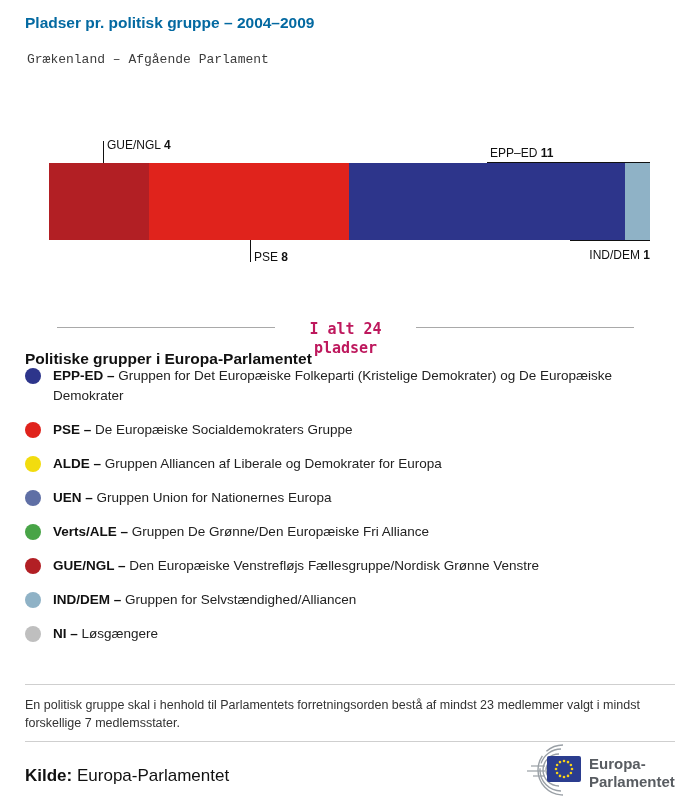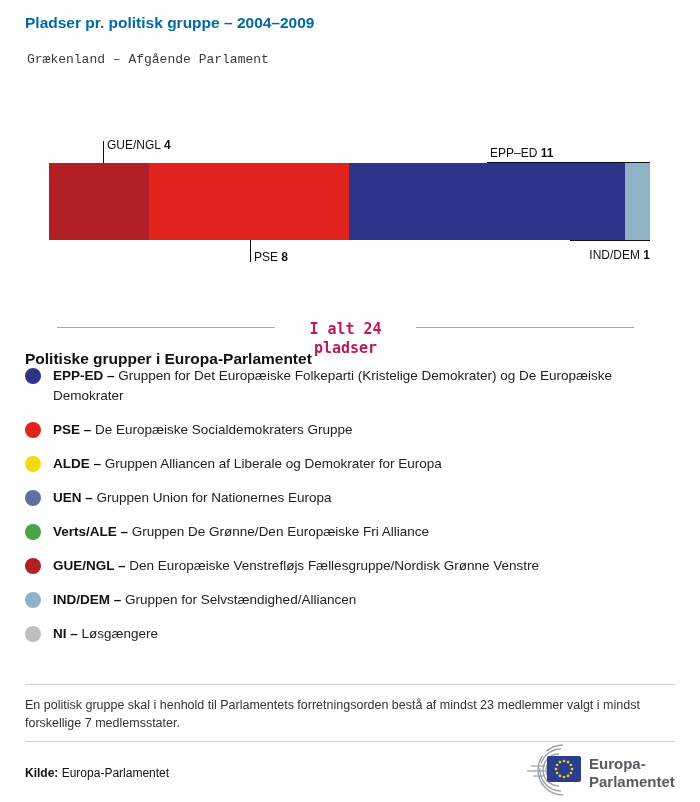--- a/index.html
+++ b/index.html
@@ -36,21 +36,21 @@
   .legend { position:absolute; left:25px; top:366px; width:645px; list-style:none; }
   .legend li { display:flex; margin-bottom:14px; font-size:13.5px; line-height:20px; }
   .dot { flex:0 0 16px; width:16px; height:16px; border-radius:50%; margin:2px 12px 0 0; background:#ccc; }
   .legend .abbr { font-weight:bold; color:#111; }
   .legend .desc { color:#222; }
 
   
   .rule { position:absolute; left:25px; right:25px; height:1px; background:#cfcfcf; }
   .rule1 { top:684px; } .rule2 { top:741px; }
   .footnote { position:absolute; left:25px; top:696px; width:628px; font-size:12.5px; line-height:18px; color:#333; }
-  .source { position:absolute; left:25px; top:766px; font-size:12px; color:#111; }
+  .source { position:absolute; left:25px; top:766px; font-size:17px; color:#111; }
   .source .lbl { font-weight:bold; }
   .ep-logo { position:absolute; right:14px; top:744px; }
 </style>
 </head>
 <body>
 
 <div class="page">
 
   <div class="title">Pladser pr. politisk gruppe – 2004–2009</div>
   <div class="subtitle">Grækenland – Afgående Parlament</div>

